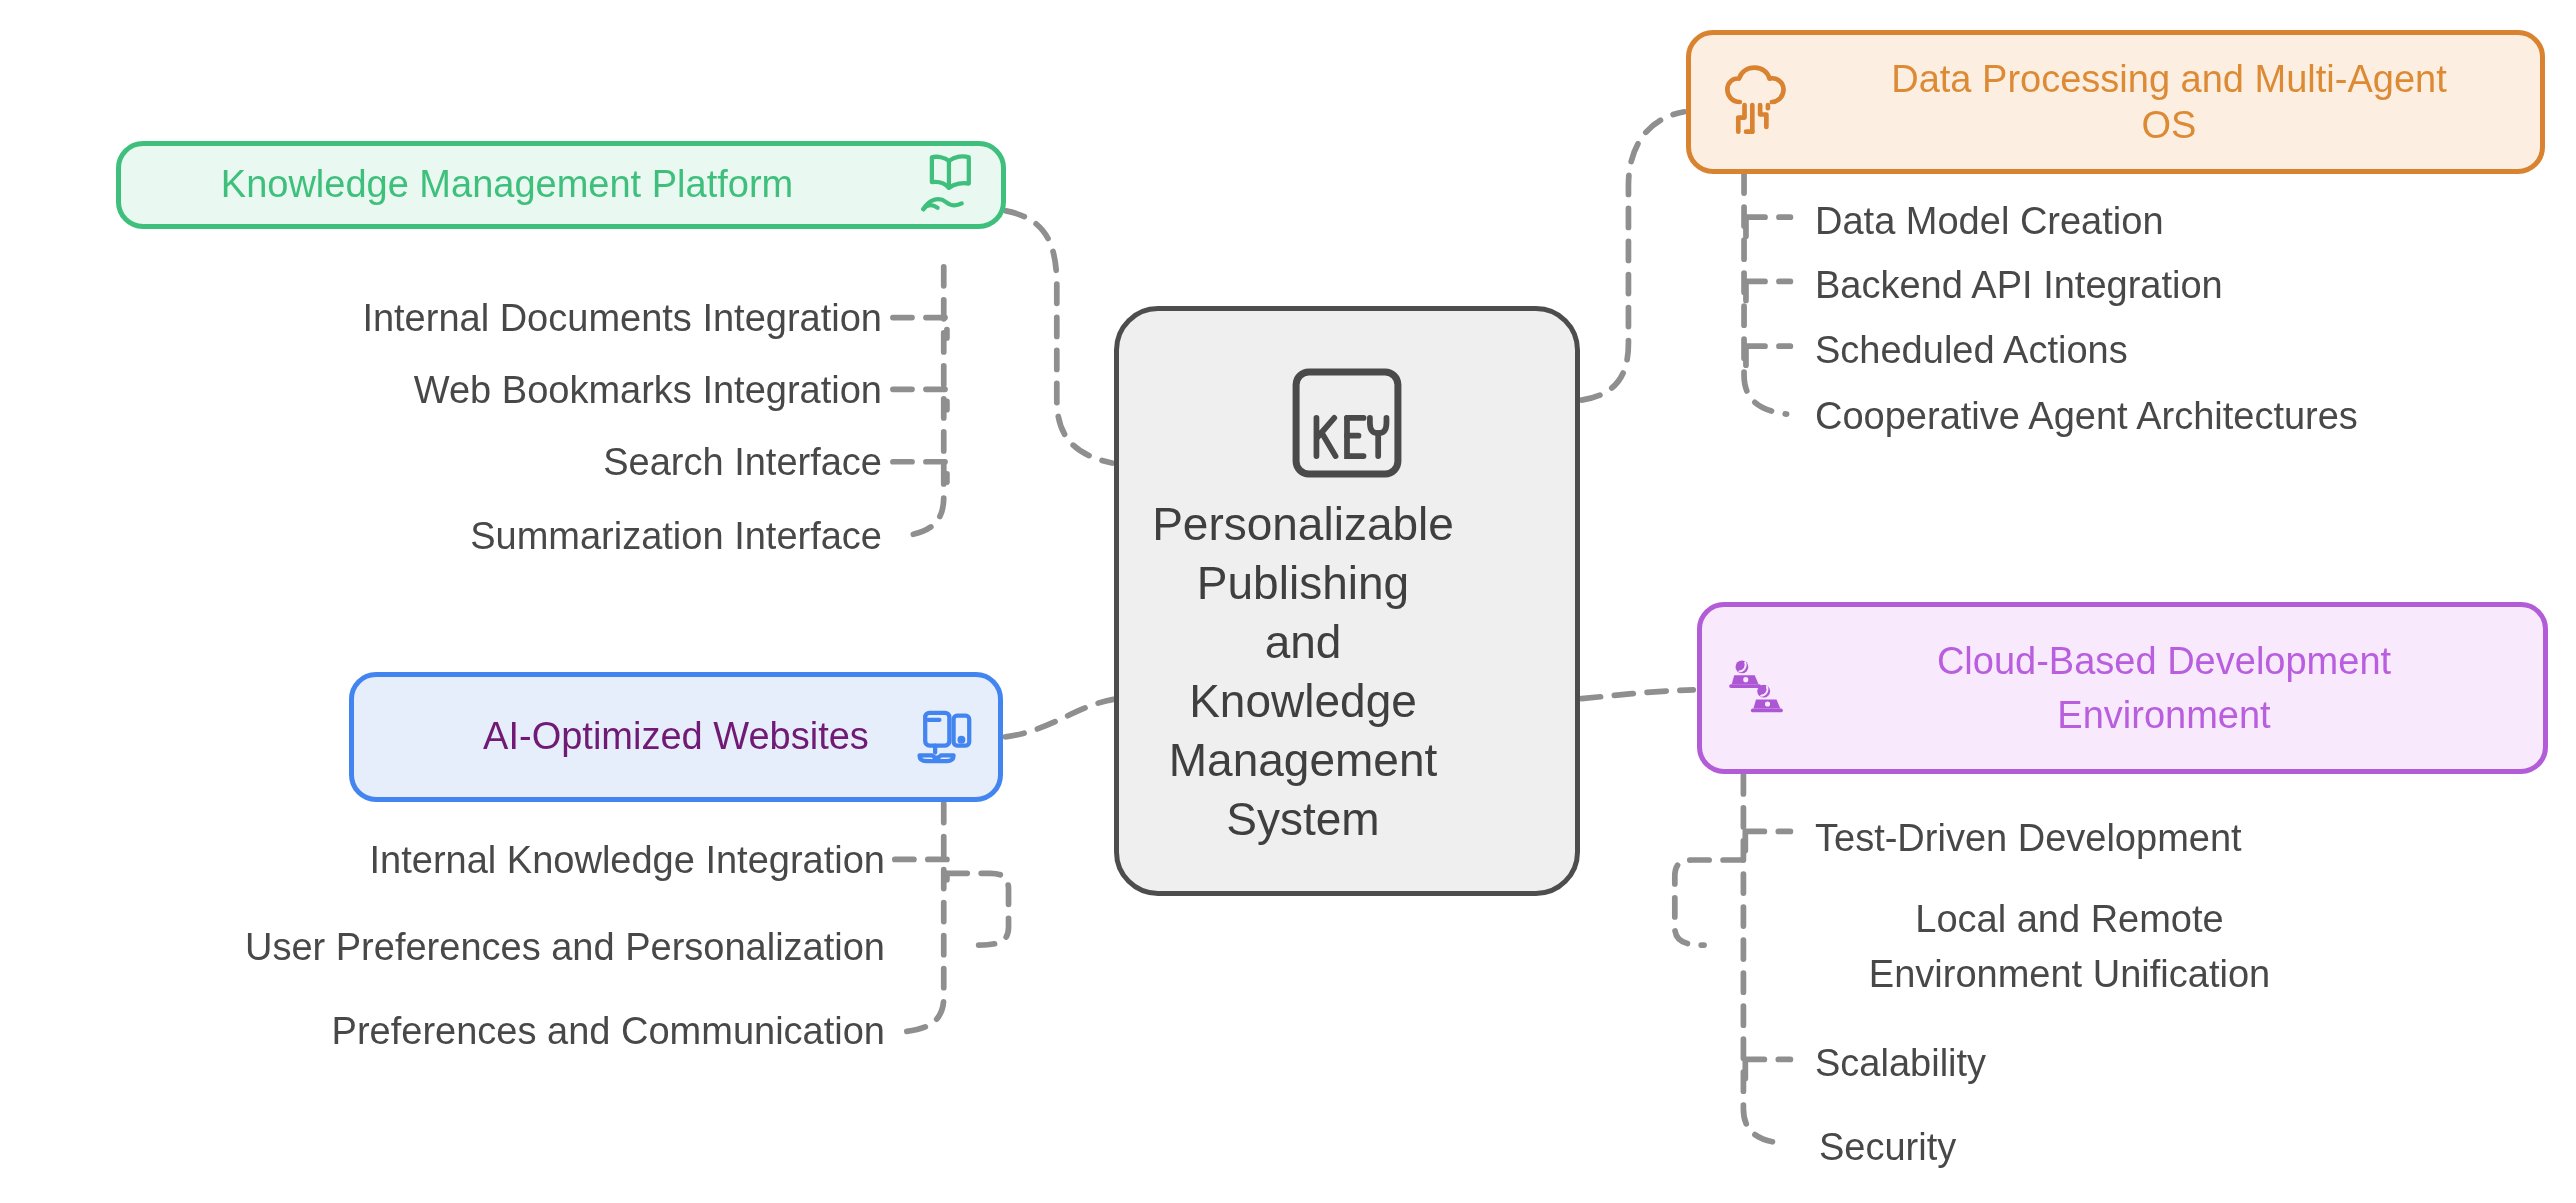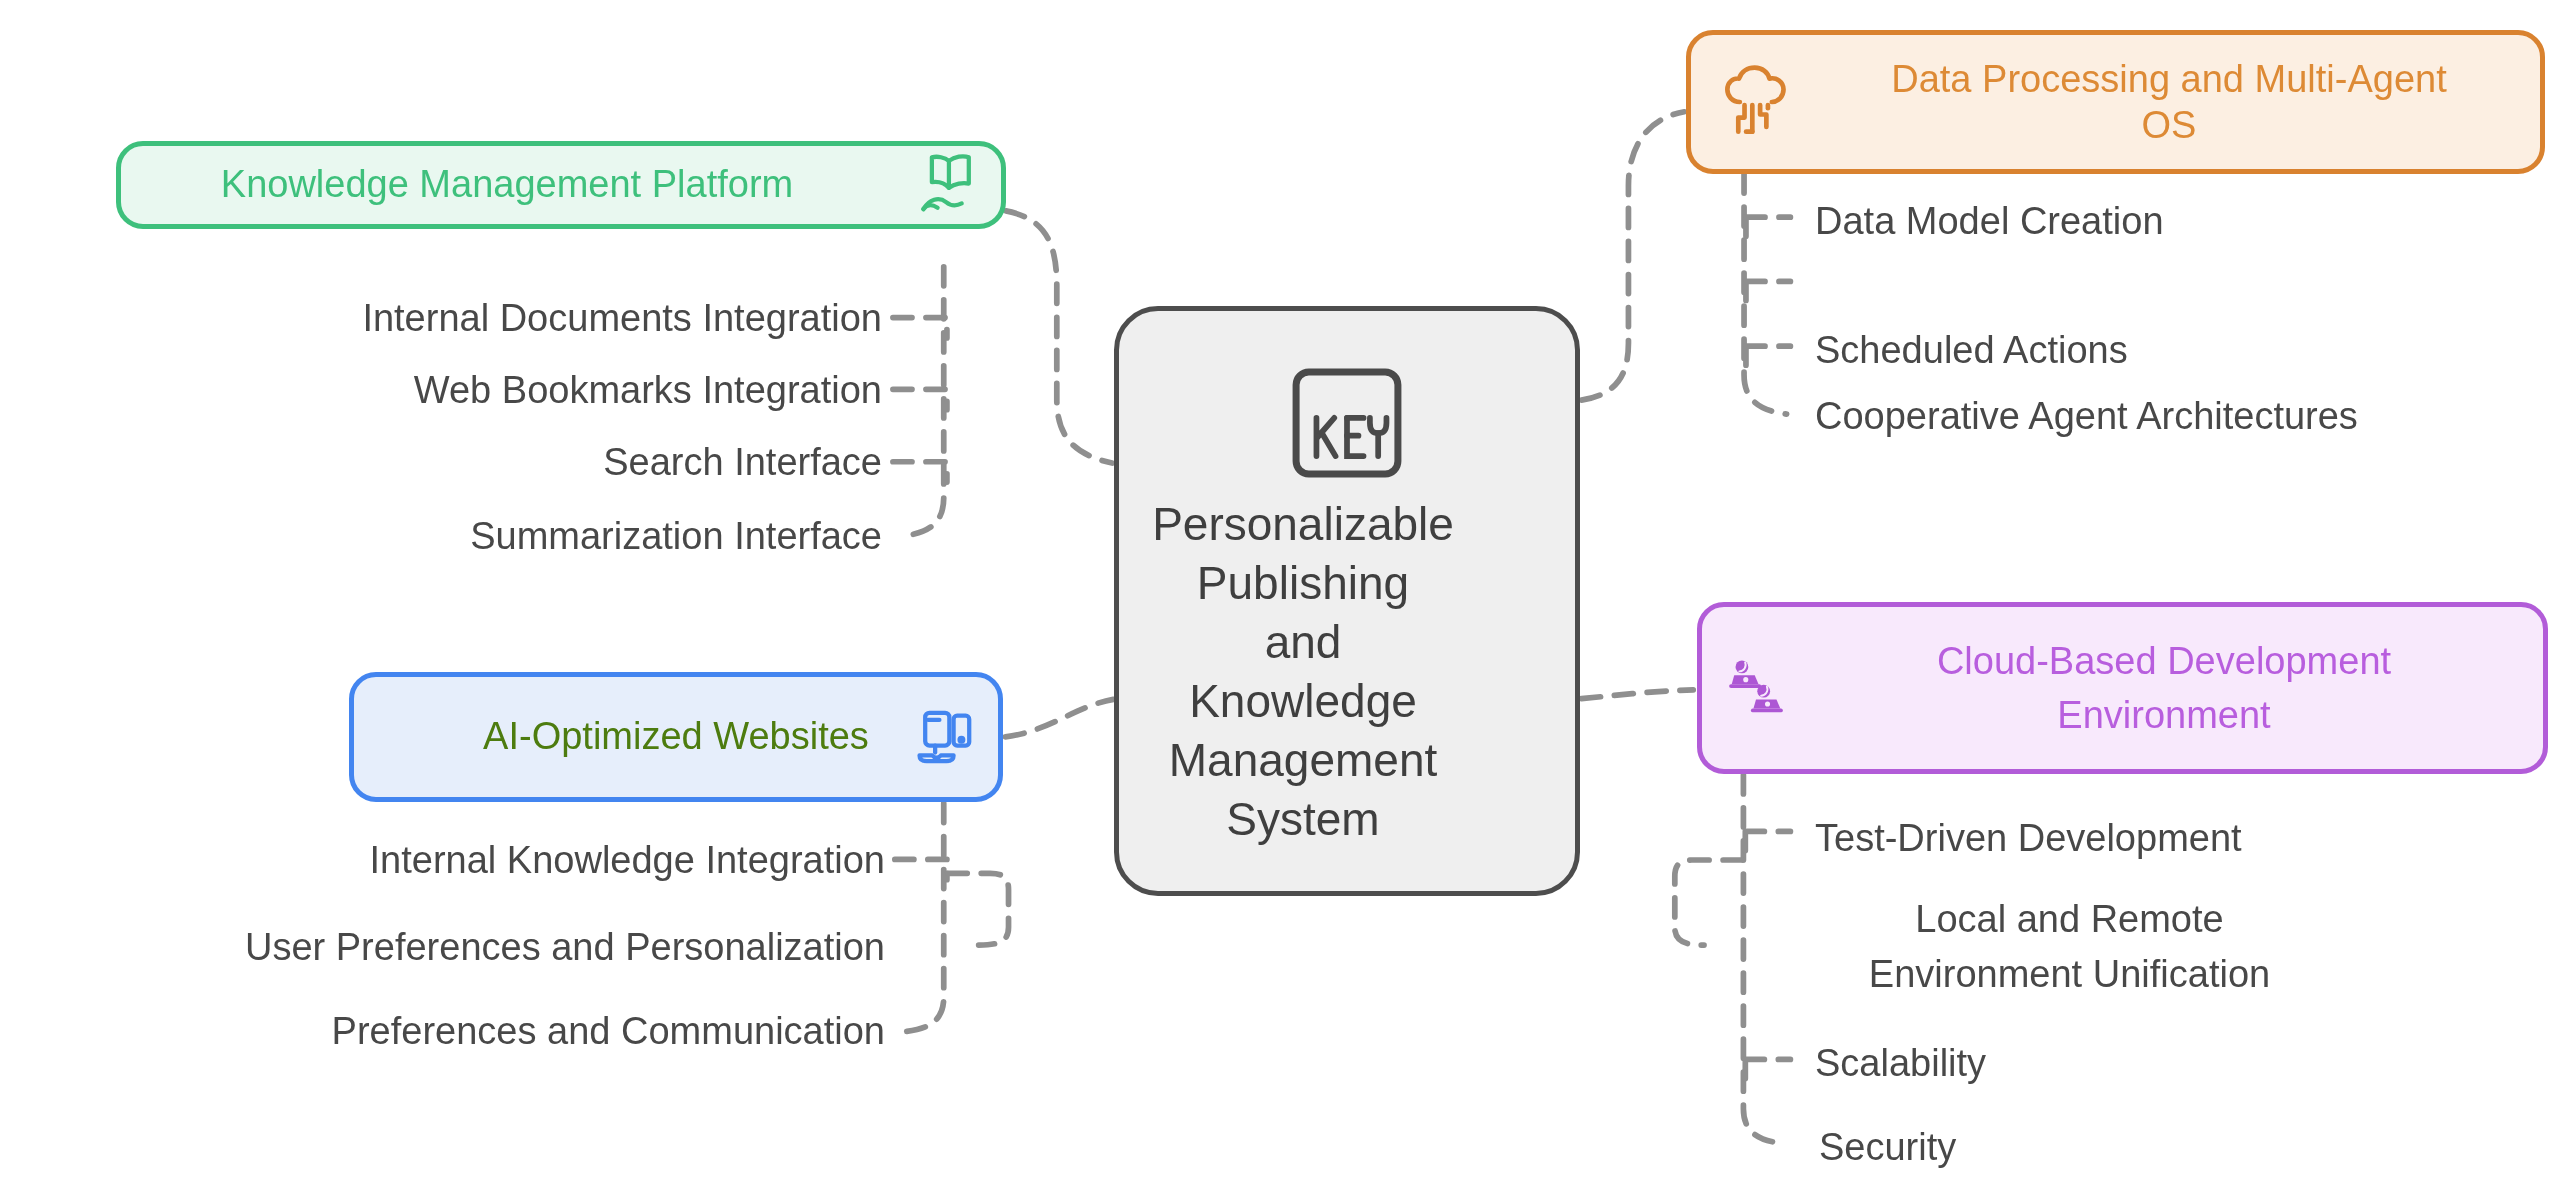--- a/index.html
+++ b/index.html
@@ -14,21 +14,21 @@
   .dashed{fill:none;stroke:#8f8f8f;stroke-width:9;stroke-linecap:round;stroke-dasharray:30 22;}
 
   .branch-box{
     position:absolute;box-sizing:border-box;
     display:flex;align-items:center;justify-content:center;
     border-style:solid;border-width:5.1px;border-radius:27px;
     font-size:38px;line-height:1.15;text-align:center;white-space:nowrap;
   }
   .branch-box .box-icon{position:absolute;top:50%;transform:translateY(-50%);}
   .box-green{left:116px;top:141px;width:890px;height:88px;background:#e9f8f0;border-color:#3ec07c;color:#3ec07c;padding-right:108px;}
-  .box-blue{left:349px;top:672px;width:654px;height:130px;background:#e6eefb;border-color:#4385f0;color:#4d7c0f;}
+  .box-blue{left:349px;top:672px;width:654px;height:130px;background:#e6eefb;border-color:#4385f0;color:#701a75;}
   .box-orange{left:1686px;top:30px;width:859px;height:144px;background:#fcefe2;border-color:#d9822f;color:#dd8a35;padding-left:107px;white-space:normal;}
   .box-purple{left:1697px;top:602px;width:851px;height:172px;background:#f8e9fc;border-color:#b25cd8;color:#b85ede;padding-left:83px;white-space:normal;}
   .title-lines span{display:block;}
   .box-orange .title-lines span{line-height:46px;}
   .box-purple .title-lines span{line-height:54px;}
 
   .central-box{
     position:absolute;left:1114px;top:306px;width:466px;height:590px;box-sizing:border-box;
     background:#efefef;border:5.7px solid #4d4d4d;border-radius:44px;
   }
@@ -162,20 +162,21 @@
         <path d="M28 50 C18 50 12 42 12 34 C12 25 19 19 27 20 C30 11 38 6 47 6 C57 6 64 12 66 20 C75 18 84 24 84 34 C84 43 77 50 69 50"></path>
         <path d="M34 54 L34 70 L26 70 L26 88"></path>
         <path d="M44 54 L44 88"></path>
         <path d="M54 54 L54 66 L62 66 L62 82"></path>
         <path d="M64 54 L64 58"></path>
         <path d="M36 88 L44 88"></path>
       </g>
     </svg>
   </div>
   <div class="leaf o1">Data Model Creation</div>
+  <div class="leaf o2">Backend API Integration</div>
   <div class="leaf o3">Scheduled Actions</div>
   <div class="leaf o4">Cooperative Agent Architectures</div>
 
   <div class="branch-box box-purple">
     <div class="title-lines">
       <span>Cloud-Based Development</span>
       <span>Environment</span>
     </div>
     <svg class="box-icon" style="left:22px;" width="64" height="64" viewBox="0 0 100 100">
       <g fill="#ad57d4">

